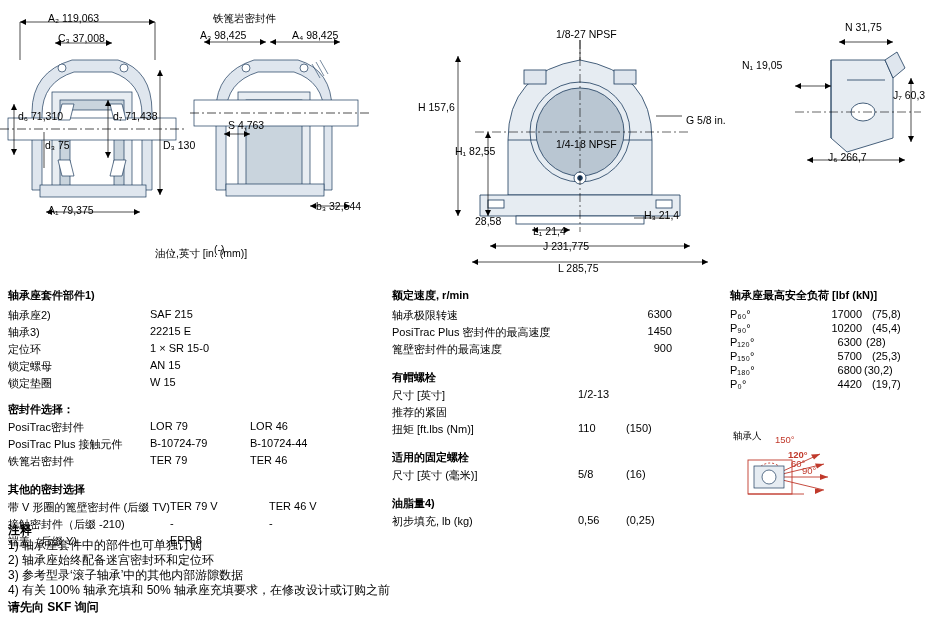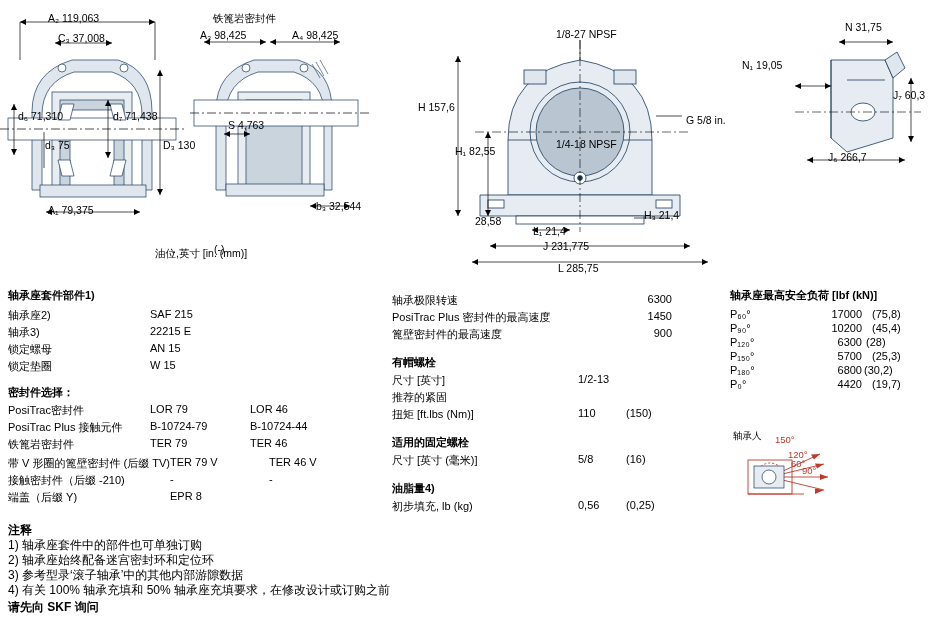--- a/index.html
+++ b/index.html
@@ -240,20 +240,25 @@
       <td class="col-a">轴承座2)</td>
       <td class="col-b">SAF 215</td>
       <td class="col-c"></td>
     </tr>
     <tr>
       <td>轴承3)</td>
       <td>22215 E</td>
       <td></td>
     </tr>
     <tr>
+      <td>定位环</td>
+      <td>1 × SR 15-0</td>
+      <td></td>
+    </tr>
+    <tr>
       <td>锁定螺母</td>
       <td>AN 15</td>
       <td></td>
     </tr>
     <tr>
       <td>锁定垫圈</td>
       <td>W 15</td>
       <td></td>
     </tr>
   </tbody>
@@ -271,20 +276,21 @@
       <td>B-10724-79</td>
       <td>B-10724-44</td>
     </tr>
     <tr>
       <td>铁篦岩密封件</td>
       <td>TER 79</td>
       <td>TER 46</td>
     </tr>
   </tbody>
     </table>
+  <div class="sec-title" style="margin-top:12px;">其他的密封选择</div>
   <table class="tbl" style="margin-top:2px;">
     <tbody>
         <tr>
       <td class="col-a">带 V 形圈的篦壁密封件 (后缀 TV)</td>
       <td class="col-b">TER 79 V</td>
       <td class="col-c">TER 46 V</td>
     </tr>
     <tr>
       <td>接触密封件（后缀 -210)</td>
       <td>-</td>
@@ -293,20 +299,21 @@
     <tr>
       <td>端盖（后缀 Y)</td>
       <td>EPR 8</td>
       <td></td>
     </tr>
   </tbody>
     </table>
 </div>
 
 <div class="abs" style="left:392px;top:288px;width:290px;">
+  <div class="sec-title">额定速度, r/min</div>
   <table class="tbl" style="margin-top:4px;width:280px;">
     <tbody>
         <tr>
       <td style="width:210px;">轴承极限转速</td>
       <td class="rt" style="width:70px;">6300</td>
     </tr>
     <tr>
       <td>PosiTrac Plus 密封件的最高速度</td>
       <td class="rt">1450</td>
     </tr>
@@ -415,21 +422,21 @@
     <path d="M42 45 m-14 0 a14 14 0 0 1 28 0" stroke="#c0392b" stroke-dasharray="2,2"></path>
   </g>
   <g stroke="#1b3a5c" fill="none" stroke-width="0.7">
     <rect x="26" y="34" width="30" height="22" fill="#e6ecf2"></rect>
     <circle cx="41" cy="45" r="7" fill="#ffffff"></circle>
   </g>
 </svg>
 </div>
 <div class="abs tiny" style="left:733px;top:430px;color:#000;">轴承人</div>
 <div class="abs tiny" style="left:775px;top:434px;color:#c0392b;">150°</div>
-<div class="abs tiny" style="left:788px;top:449px;color:#c0392b;">120°</div>
+<div class="abs tiny" style="left:788px;top:449px;color:#c0392b;font-weight:bold;">120°</div>
 <div class="abs tiny" style="left:802px;top:465px;color:#c0392b;">90°</div>
 <div class="abs tiny" style="left:791px;top:458px;color:#c0392b;">60°</div>
 
 <div class="abs notes" style="left:8px;top:523px;width:600px;">
   <div class="bold">注释</div>
   <div>1) 轴承座套件中的部件也可单独订购</div>
   <div>2) 轴承座始终配备迷宫密封环和定位环</div>
   <div>3) 参考型录‘滚子轴承’中的其他内部游隙数据</div>
   <div>4) 有关 100% 轴承充填和 50% 轴承座充填要求，在修改设计或订购之前</div>
   <div class="bold" style="margin-top:2px;">请先向 SKF 询问</div>

